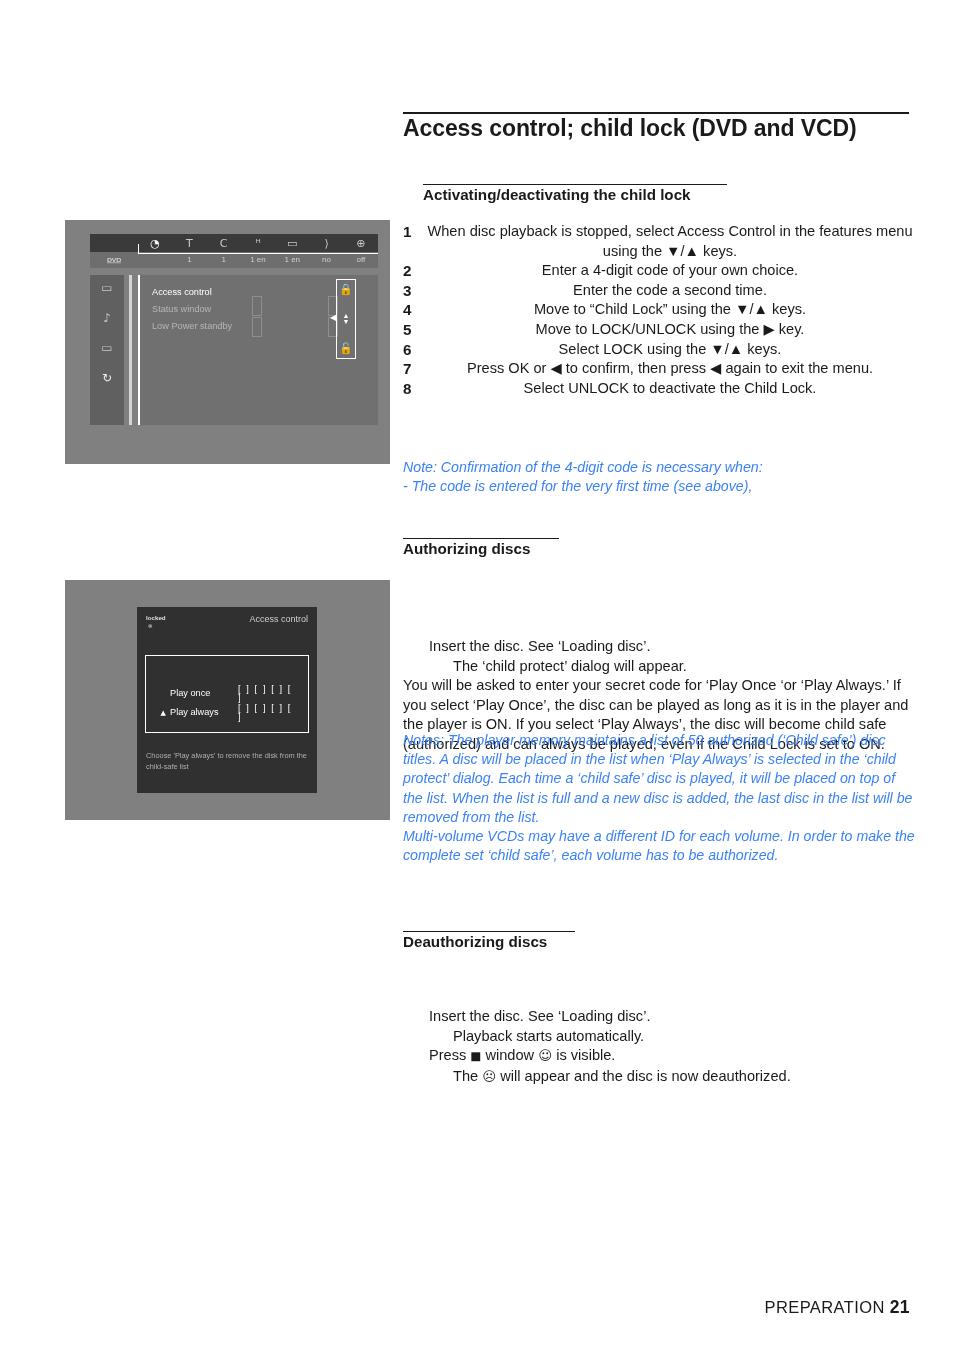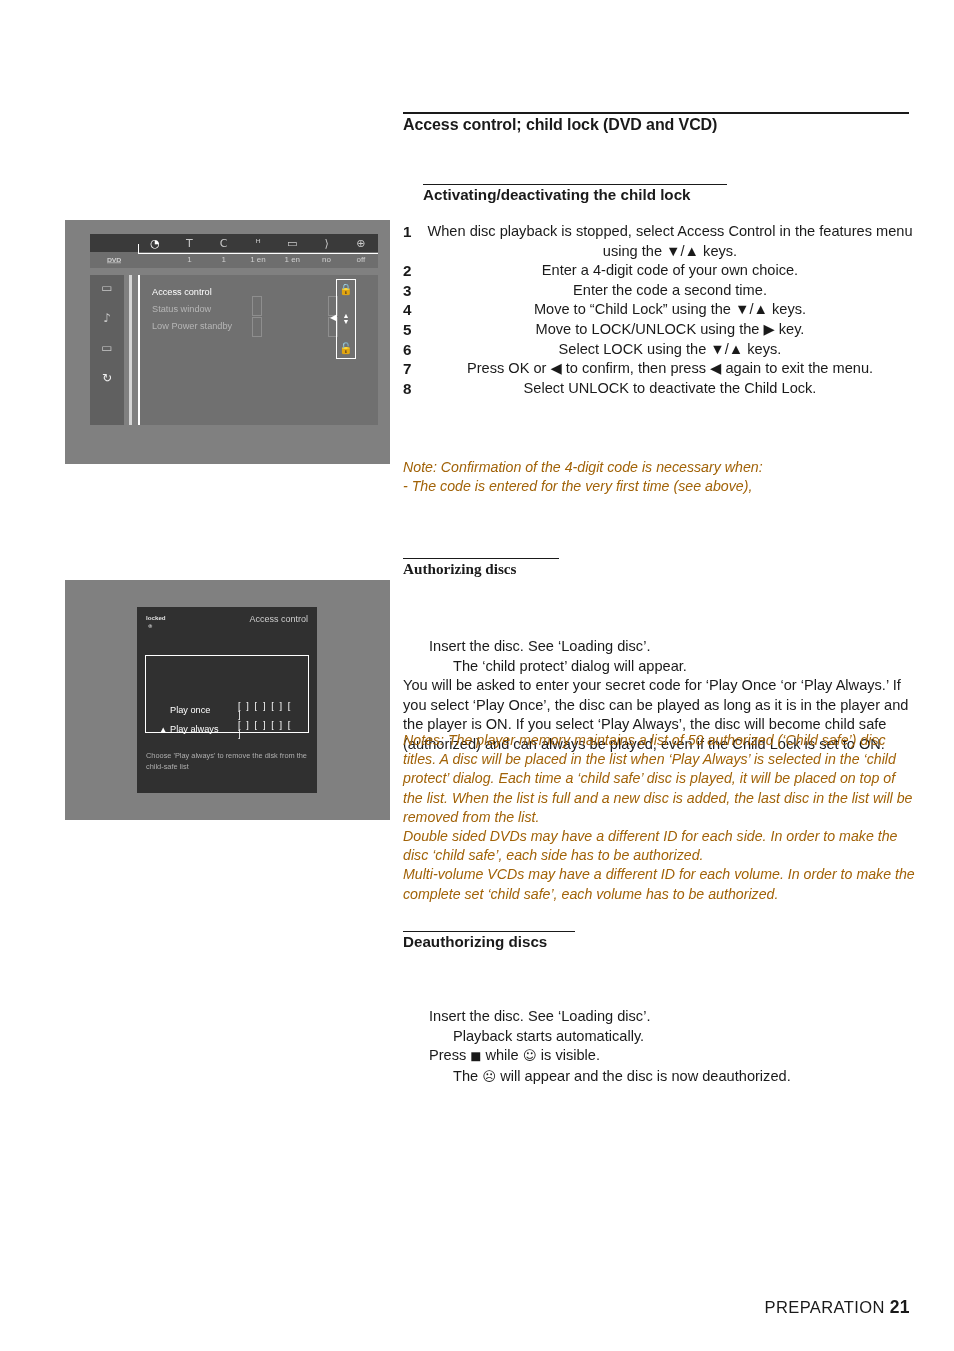--- a/index.html
+++ b/index.html
@@ -22,41 +22,41 @@
     left: 403px;
     top: 112px;
     width: 506px;
   }
   .rule-top {
     border-top: 2.2px solid #1a1a1a;
     width: 100%;
     margin-bottom: 2px;
   }
   .page-title {
-    font-size: 16px;
+    font-size: 23px;
     font-weight: bold;
     letter-spacing: -0.1px;
     line-height: 1.1;
     white-space: nowrap;
   }
 
   
   .section-head {
     position: absolute;
     font-size: 15.2px;
     font-weight: bold;
     line-height: 1.15;
   }
   .section-head .hrule {
     border-top: 1.9px solid #1a1a1a;
     margin-bottom: 1px;
   }
   #head-activating { left: 423px; top: 184px; }
   #head-activating .hrule { width: 304px; }
-  #head-authorizing { left: 403px; top: 558px; font-family: Liberation Serif, serif; }
+  #head-authorizing { left: 403px; top: 538px; }
   #head-authorizing .hrule { width: 156px; }
   #head-deauthorizing { left: 403px; top: 931px; }
   #head-deauthorizing .hrule { width: 172px; }
 
   
   .steps {
     position: absolute;
     left: 403px;
     top: 222px;
     width: 510px;
@@ -83,21 +83,21 @@
   }
 
   
   .note-block {
     position: absolute;
     left: 403px;
     width: 512px;
     font-style: italic;
     font-size: 14.2px;
     line-height: 19.2px;
-    color: #a16207;
+    color: #3b82f6;
   }
   #note-confirmation { top: 458px; }
   #notes-authorizing { top: 731px; }
 
   
   .body-para {
     position: absolute;
     left: 403px;
     width: 512px;
     font-size: 14.6px;
@@ -383,21 +383,20 @@
     border: 1.8px solid #ffffff;
     box-sizing: border-box;
   }
   .d2-row {
     position: absolute;
     left: 0;
     right: 8px;
     height: 18px;
     display: flex;
     align-items: center;
-    margin-top: 17px;
   }
   .d2-row.r1 { top: 29px; }
   .d2-row.r2 { top: 48px; }
   .d2-marker {
     width: 24px;
     flex: 0 0 24px;
     text-align: right;
     color: #ffffff;
     font-size: 7px;
     font-family: "DejaVu Sans", sans-serif;
@@ -488,33 +487,32 @@
 </div>
 
 <div class="body-para" id="auth-intro">
   <div class="indent-1">Insert the disc. See ‘Loading disc’.</div>
   <div class="indent-2">The ‘child protect’ dialog will appear.</div>
   <div>You will be asked to enter your secret code for ‘Play Once ‘or ‘Play Always.’ If you select ‘Play Once’, the disc can be played as long as it is in the player and the player is ON. If you select ‘Play Always’, the disc will become child safe (authorized) and can always be played, even if the Child Lock is set to ON.</div>
 </div>
 
 <div class="note-block" id="notes-authorizing">
   <div>Notes: The player memory maintains a list of 50 authorized (‘Child safe’) disc titles. A disc will be placed in the list when ‘Play Always’ is selected in the ‘child protect’ dialog. Each time a ‘child safe’ disc is played, it will be placed on top of the list. When the list is full and a new disc is added, the last disc in the list will be removed from the list.</div>
-  <div>Double sided DVDs may have a different ID for each side. In order to make the disc ‘child safe’, each side has to be authorized.</div>
   <div>Multi-volume VCDs may have a different ID for each volume. In order to make the complete set ‘child safe’, each volume has to be authorized.</div>
 </div>
 
 <div class="section-head" id="head-deauthorizing">
   <div class="hrule"></div>
   <div>Deauthorizing discs</div>
 </div>
 
 <div class="body-para" id="deauth-intro">
   <div class="indent-1">Insert the disc. See ‘Loading disc’.</div>
   <div class="indent-2">Playback starts automatically.</div>
-  <div class="indent-1"><span>Press </span><span class="glyph-sq">■</span><span> while </span><span class="glyph">☺</span><span> is visible.</span></div>
+  <div class="indent-1"><span>Press </span><span class="glyph-sq">■</span><span> window </span><span class="glyph">☺</span><span> is visible.</span></div>
   <div class="indent-2"><span>The </span><span class="glyph">☹</span><span> will appear and the disc is now deauthorized.</span></div>
 </div>
 
 <div class="shot" id="shot-menu">
   <div class="osd1">
 
     <div class="osd-topbar">
       <div class="icon-row">
         <div class="tb-cell first"></div>
         <div class="tb-cell"><span class="tb-ico hl">◔</span></div>

